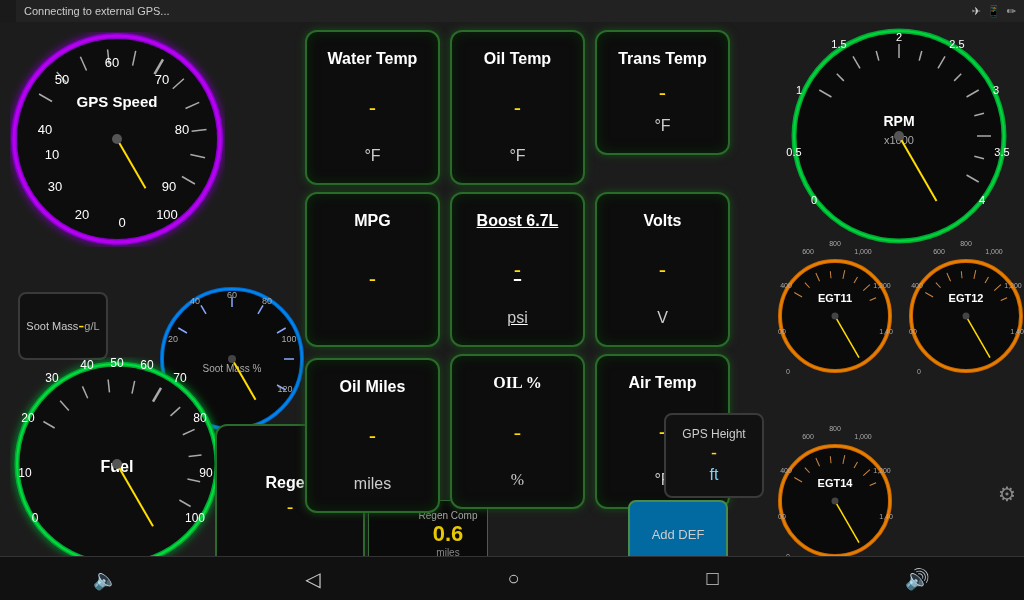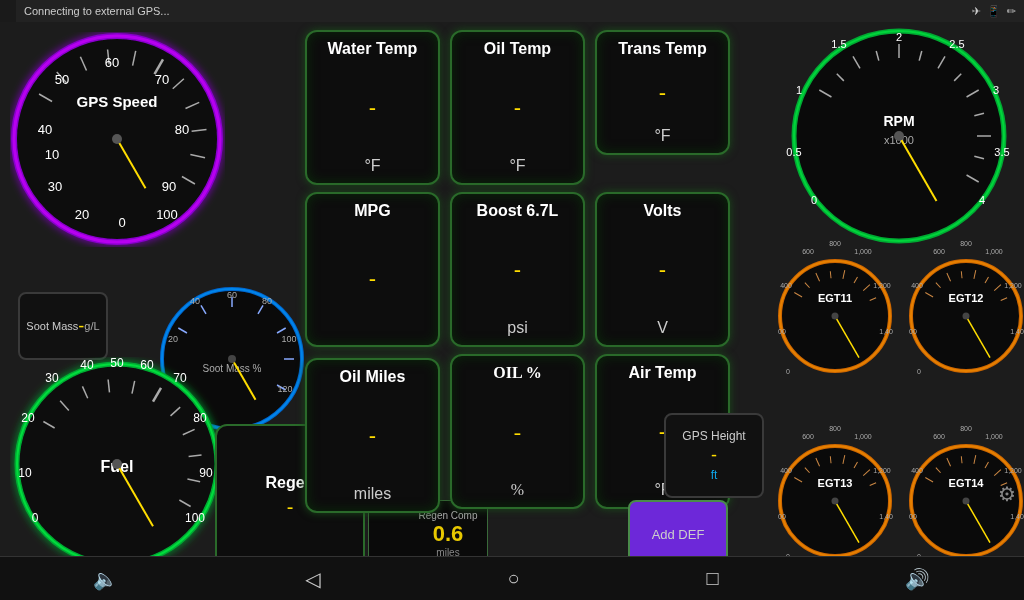--- a/index.html
+++ b/index.html
@@ -105,62 +105,62 @@
     
     .metric-panel {
       position: absolute;
       border: 2px solid #2a6a2a;
       background: #0d0d0d;
       border-radius: 12px;
       display: flex;
       flex-direction: column;
       align-items: center;
       justify-content: space-between;
-      padding: 8px 6px;
+      padding: 18px 6px;
       box-shadow: 0 0 8px #1a4a1a, inset 0 0 12px #0a2a0a;
     }
     .metric-panel .mp-title { font-size: 16px; color: #fff; font-weight: bold; text-align: center; }
     .metric-panel .mp-value { font-size: 22px; color: #ffdd00; }
     .metric-panel .mp-unit { font-size: 16px; color: #ccc; }
 
     
     #rpm-area {
       position: absolute;
       top: 4px; right: 0;
       width: 250px; height: 220px;
     }
 
     
     #egt-area {
       position: absolute;
       top: 200px; right: 0;
       width: 250px; height: 350px;
       display: grid;
-      grid-template-columns: 1fr 1fr;
+      grid-template-columns: 1fr 1fr 1fr;
       grid-template-rows: 1fr 1fr;
       gap: 16px;
       padding: 4px;
     }
 
     
     #gps-height-panel {
       position: absolute;
       bottom: 58px; right: 260px;
       width: 100px; height: 85px;
       border: 2px solid #3a3a3a;
       background: #111;
       border-radius: 8px;
       display: flex;
       flex-direction: column;
       align-items: center;
       justify-content: center;
     }
     #gps-height-panel .label { font-size: 12px; color: #ccc; }
     #gps-height-panel .value { font-size: 18px; color: #ffdd00; margin: 2px 0; }
-    #gps-height-panel .unit { font-size: 12px; color: #0ea5e9; }
+    #gps-height-panel .unit { font-size: 16px; color: #7dd3fc; }
 
     
     #regen-comp {
       position: absolute;
       top: 478px; left: 368px;
       width: 120px; height: 68px;
       border: 1px solid #3a6a3a;
       background: #0a0a0a;
       border-radius: 6px;
       display: flex;
@@ -172,21 +172,21 @@
     #regen-comp .label { font-size: 10px; color: #aaa; }
     #regen-comp .value { font-size: 22px; color: #e8c800; font-weight: bold; }
     #regen-comp .unit { font-size: 10px; color: #888; }
 
     
     #add-def-btn {
       position: absolute;
       top: 478px; left: 628px;
       width: 100px; height: 68px;
       border: 2px solid #4a8a4a;
-      background: #6d28d9;
+      background: #0369a1;
       border-radius: 8px;
       display: flex;
       align-items: center;
       justify-content: center;
       font-size: 13px;
       color: #ccc;
       cursor: pointer;
       text-align: center;
     }
 
@@ -394,21 +394,21 @@
     <span class="mp-value">-</span>
     <span class="mp-unit">°F</span>
   </div>
 
   <div class="metric-panel" style="left:305px;top:170px;width:135px;height:155px;">
     <span class="mp-title">MPG</span>
     <span class="mp-value">-</span>
     <span class="mp-unit"></span>
   </div>
 
-  <div class="metric-panel" style="left:450px;top:170px;width:135px;height:155px;">
+  <div class="metric-panel" style="left:450px;top:170px;width:135px;height:155px;text-decoration:underline;">
     <span class="mp-title">Boost 6.7L</span>
     <span class="mp-value">-</span>
     <span class="mp-unit">psi</span>
   </div>
 
   <div class="metric-panel" style="left:595px;top:170px;width:135px;height:155px;gap:6px;">
     <span class="mp-title">Volts</span>
     <span class="mp-value">-</span>
     <span class="mp-unit">V</span>
   </div>

